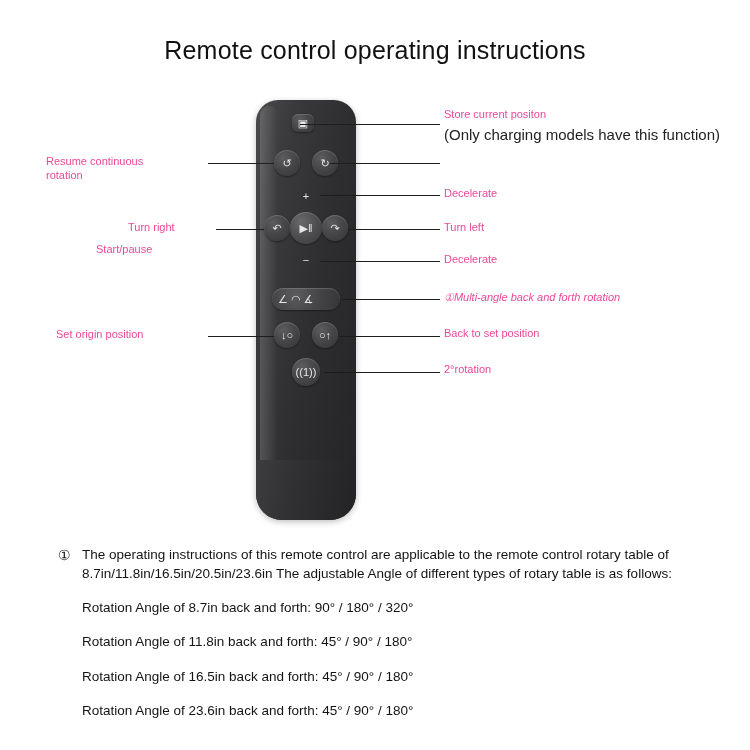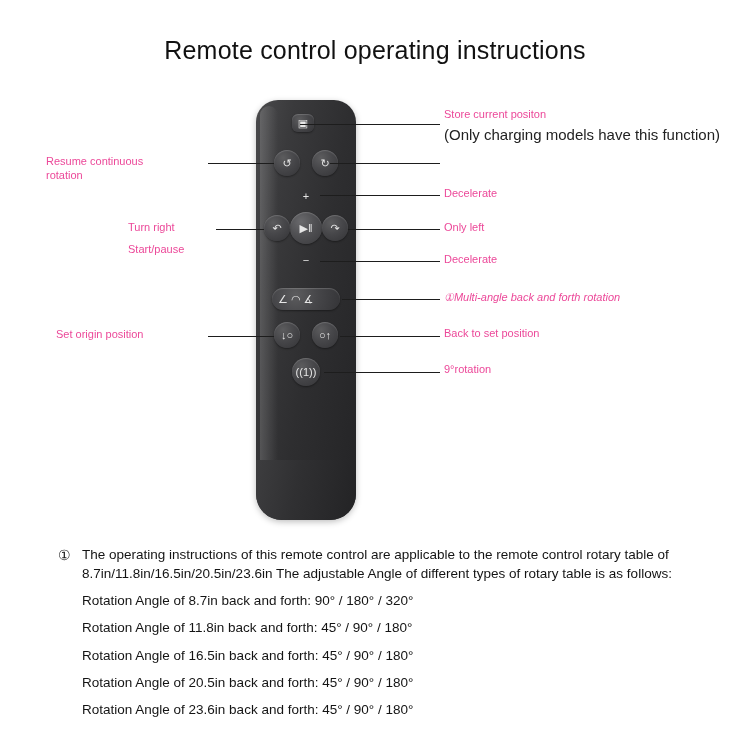--- a/index.html
+++ b/index.html
@@ -144,21 +144,21 @@
     left: 0px;
     top: 547px;
     font-size: 14px;
   }
   .foot-para {
     margin: 0 0 6px 24px;
   }
   .foot-list {
     margin: 0 0 0 24px;
   }
-  .foot-list div { margin-top: 8px; }
+  .foot-list div { margin-top: 15px; }
 </style>
 </head>
 <body>
 
 <div id="stage">
 
   <div class="title">Remote control operating instructions</div>
 
   <div class="remote">
     <div class="remote-sheen"></div>
@@ -223,44 +223,43 @@
   <div class="line" style="left:324px; top:372px; width:116px;"></div>
 
   <div class="line" style="left:208px; top:163px; width:66px;"></div>
   <div class="line" style="left:216px; top:229px; width:48px;"></div>
   <div class="line" style="left:208px; top:336px; width:66px;"></div>
 
   <div class="lbl" style="left:444px; top:108px;">Store current positon</div>
   <div class="lbl small" style="left:444px; top:126px;">(Only charging models have this function)</div>
 
   <div class="lbl" style="left:444px; top:187px;">Decelerate</div>
-  <div class="lbl" style="left:444px; top:221px;">Only left</div>
+  <div class="lbl" style="left:444px; top:221px;">Turn left</div>
   <div class="lbl" style="left:444px; top:253px;">Decelerate</div>
 
   <div class="lbl" style="left:444px; top:291px;font-style:italic;">
     <span>①</span><span>Multi-angle back and forth rotation</span>
   </div>
 
   <div class="lbl" style="left:444px; top:327px;">Back to set position</div>
-  <div class="lbl" style="left:444px; top:363px;">9°rotation</div>
+  <div class="lbl" style="left:444px; top:363px;">2°rotation</div>
 
   <div class="lbl" style="left:46px; top:155px;">
     <div>Resume continuous</div>
     <div>rotation</div>
   </div>
 
   <div class="lbl" style="left:128px; top:221px;">Turn right</div>
-  <div class="lbl" style="left:96px; top:243px;margin-left:32px;">Start/pause</div>
+  <div class="lbl" style="left:96px; top:243px;">Start/pause</div>
   <div class="lbl" style="left:56px; top:328px;text-align:center;">Set origin position</div>
 
   <div class="foot-mark" style="left:58px;">①</div>
   <div class="footnote">
     <p class="foot-para">The operating instructions of this remote control are applicable to the remote control rotary table of 8.7in/11.8in/16.5in/20.5in/23.6in  The adjustable Angle of different types of rotary table is as follows:</p>
     <div class="foot-list">
       <div>Rotation Angle of 8.7in back and forth: 90° / 180° / 320°</div>
       <div>Rotation Angle of 11.8in back and forth: 45° / 90° / 180°</div>
       <div>Rotation Angle of 16.5in back and forth: 45° / 90° / 180°</div>
-      <div>Rotation Angle of 20.5in back and forth: 45° / 90° / 180°</div>
       <div>Rotation Angle of 23.6in back and forth: 45° / 90° / 180°</div>
     </div>
   </div>
 
 </div>
 
 </body></html>

